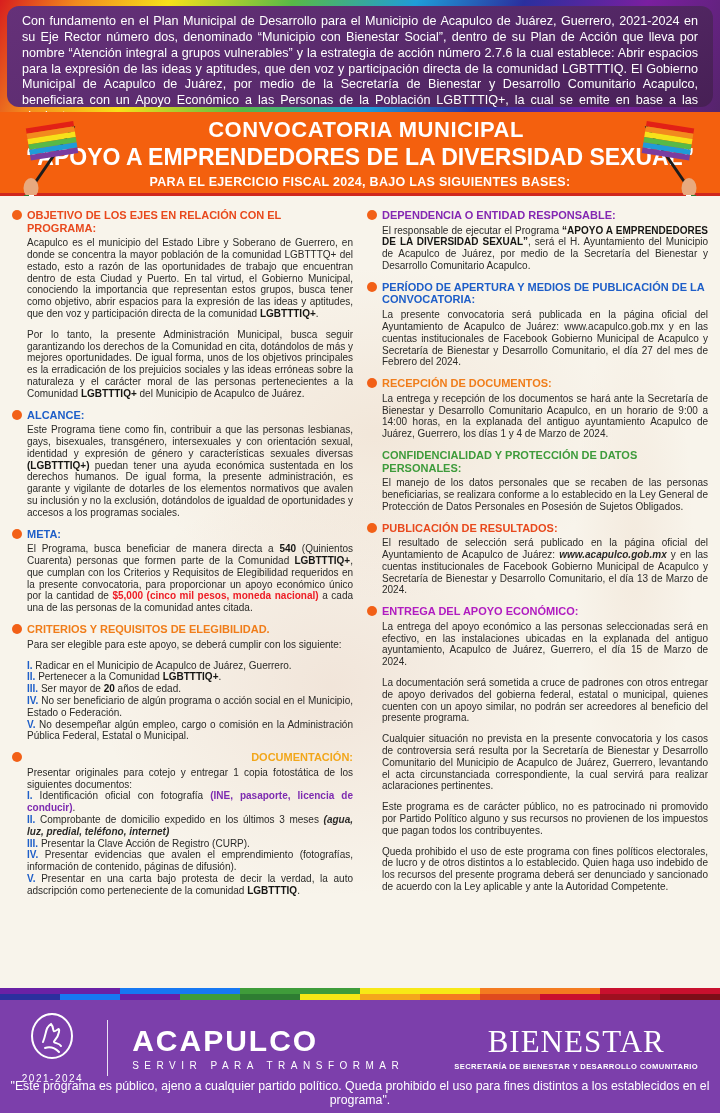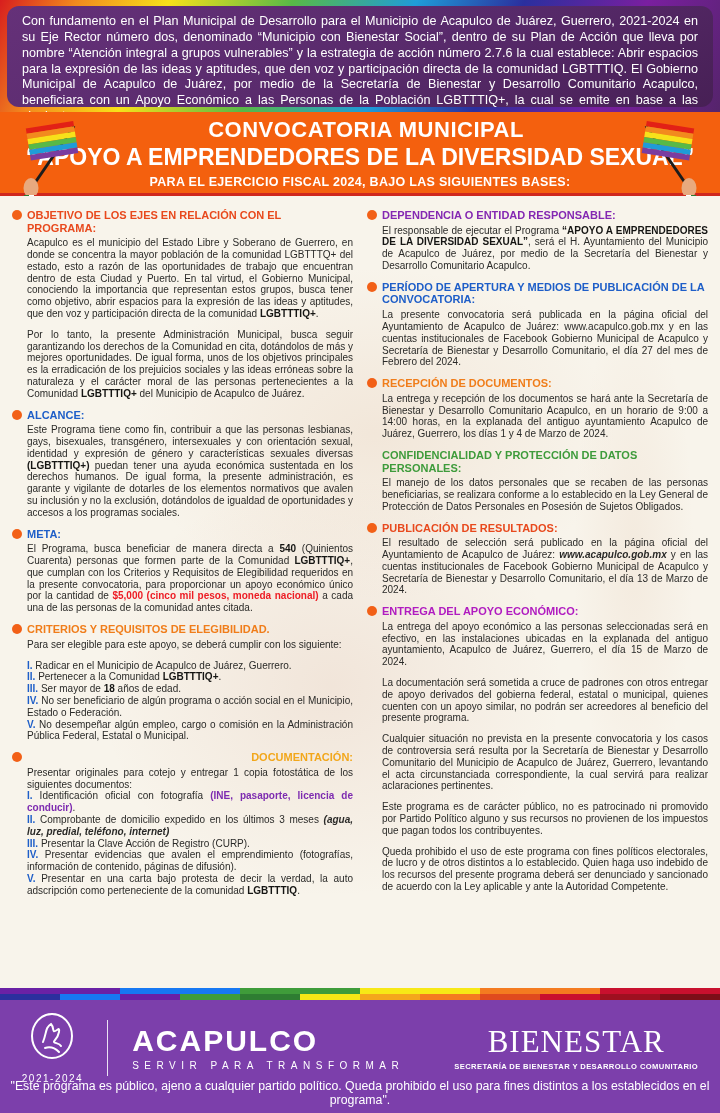--- a/index.html
+++ b/index.html
@@ -154,21 +154,21 @@
         <div class="h c-blue">META:</div>
         <p><span>El Programa, busca beneficiar de manera directa a </span><span class="sb">540</span><span> (Quinientos Cuarenta) personas que formen parte de la Comunidad </span><span class="sb">LGBTTTIQ+</span><span>, que cumplan con los Criterios y Requisitos de Elegibilidad requeridos en la presente convocatoria, para proporcionar un apoyo económico único por la cantidad de </span><span class="sred">$5,000 (cinco mil pesos, moneda nacional)</span><span> a cada una de las personas de la comunidad antes citada.</span></p>
       </div>
 
       <div class="sec">
         <span class="dot"></span>
         <div class="h c-orange">CRITERIOS Y REQUISITOS DE ELEGIBILIDAD.</div>
         <p>Para ser elegible para este apoyo, se deberá cumplir con los siguiente:</p>
         <p class="li"><span class="sblue">I. </span><span>Radicar en el Municipio de Acapulco de Juárez, Guerrero.</span></p>
         <p class="li"><span class="sblue">II. </span><span>Pertenecer a la Comunidad </span><span class="sb">LGBTTTIQ+</span><span>.</span></p>
-        <p class="li"><span class="sblue">III. </span><span>Ser mayor de </span><span class="sb">18</span><span> años de edad.</span></p>
+        <p class="li"><span class="sblue">III. </span><span>Ser mayor de </span><span class="sb">20</span><span> años de edad.</span></p>
         <p class="li"><span class="sblue">IV. </span><span>No ser beneficiario de algún programa o acción social en el Municipio, Estado o Federación.</span></p>
         <p class="li"><span class="sblue">V. </span><span>No desempeñar algún empleo, cargo o comisión en la Administración Pública Federal, Estatal o Municipal.</span></p>
       </div>
 
       <div class="sec">
         <span class="dot"></span>
         <div class="h c-yellow">DOCUMENTACIÓN:</div>
         <p class="li">Presentar originales para cotejo y entregar 1 copia fotostática de los siguientes documentos:</p>
         <p class="li"><span class="sblue">I. </span><span>Identificación oficial con fotografía </span><span class="spurple">(INE, pasaporte, licencia de conducir)</span><span>.</span></p>
         <p class="li"><span class="sblue">II. </span><span> Comprobante de domicilio expedido en los últimos 3 meses </span><span class="sbi">(agua, luz, predial, teléfono, internet)</span></p>

